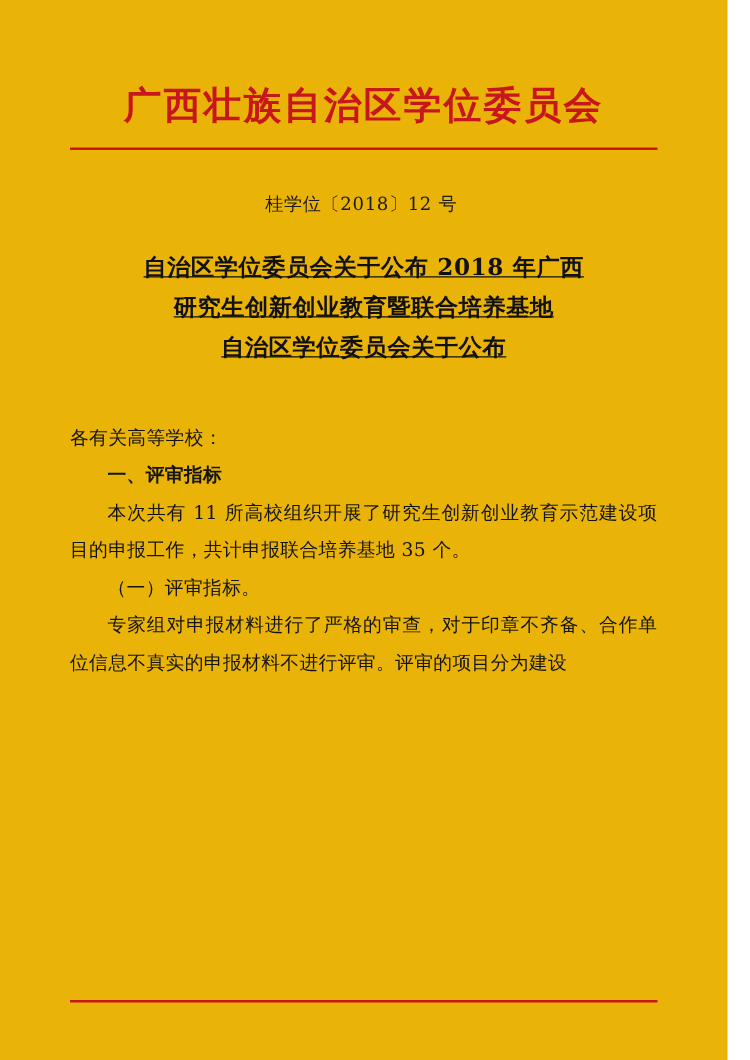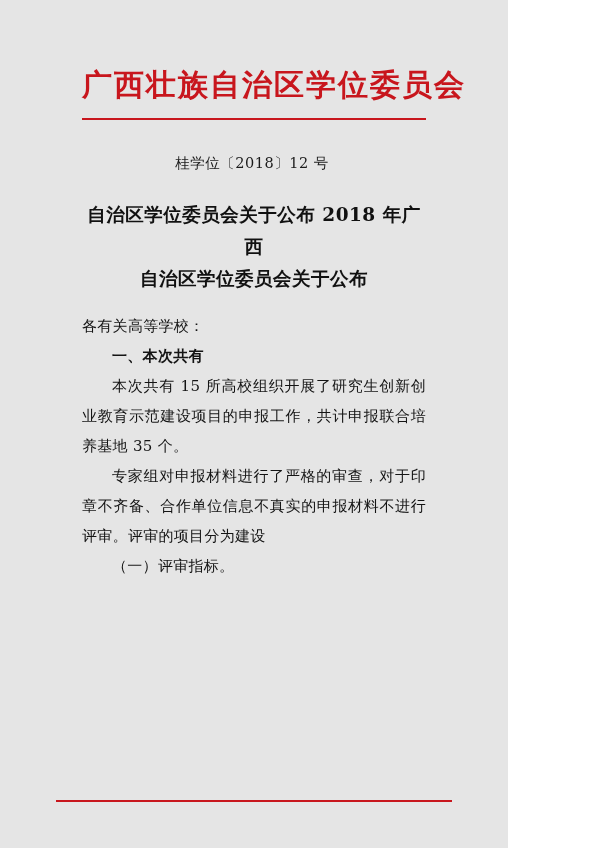--- a/index.html
+++ b/index.html
@@ -8,25 +8,25 @@
   }
   body {
     width: 600px;
     height: 848px;
     background: #ffffff;
     font-family: "DejaVu Serif", "Liberation Serif", serif;
     overflow: hidden;
   }
   .page {
     position: relative;
-    width: 508px;
+    width: 582px;
     height: 848px;
-    background: #e5e5e5;
+    background: #eab308;
     box-sizing: border-box;
-    padding: 0 82px;
+    padding: 0 56px;
   }
   .masthead {
     text-align: center;
     padding-top: 66px;
   }
   .masthead-title {
     color: #c8161d;
     font-family: "DejaVu Serif", "Liberation Serif", serif;
     font-weight: bold;
     font-size: 30px;
@@ -46,23 +46,24 @@
     margin-top: 26px;
     text-align: center;
     font-weight: bold;
     font-size: 18.5px;
     line-height: 1.75;
     color: #111;
     letter-spacing: 0.5px;
   }
   .title-line {
     display: block;
+    text-decoration: underline;
   }
   .body-block {
-    margin-top: 15px;
+    margin-top: 39px;
     font-size: 15px;
     line-height: 2.0;
     color: #141414;
     text-align: justify;
     letter-spacing: 0.3px;
   }
   .salutation {
     margin: 0 0 0 0;
   }
   .para {
@@ -99,28 +100,29 @@
 
   <div class="masthead">
     <div class="masthead-title">广西壮族自治区学位委员会</div>
     <div class="masthead-rule"></div>
   </div>
 
   <div class="doc-number">桂学位〔2018〕12 号</div>
 
   <div class="title-block">
     <span class="title-line">自治区学位委员会关于公布 2018 年广西</span>
+    <span class="title-line">研究生创新创业教育暨联合培养基地</span>
     <span class="title-line">自治区学位委员会关于公布</span>
   </div>
 
   <div class="body-block">
     <p class="salutation">各有关高等学校：</p>
-    <p class="para-bold">一、本次共有</p>
-    <p class="para">本次共有 15 所高校组织开展了研究生创新创业教育示范建设项目的申报工作，共计申报联合培养基地 35 个。</p>
+    <p class="para-bold">一、评审指标</p>
+    <p class="para">本次共有 11 所高校组织开展了研究生创新创业教育示范建设项目的申报工作，共计申报联合培养基地 35 个。</p>
+    <p class="para">（一）评审指标。</p>
     <p class="para">专家组对申报材料进行了严格的审查，对于印章不齐备、合作单位信息不真实的申报材料不进行评审。评审的项目分为建设</p>
-    <p class="para">（一）评审指标。</p>
   </div>
 
   <div class="red-rule-wrap">
     <div class="red-rule"></div>
   </div>
 
 </div>
 
 </body></html>

